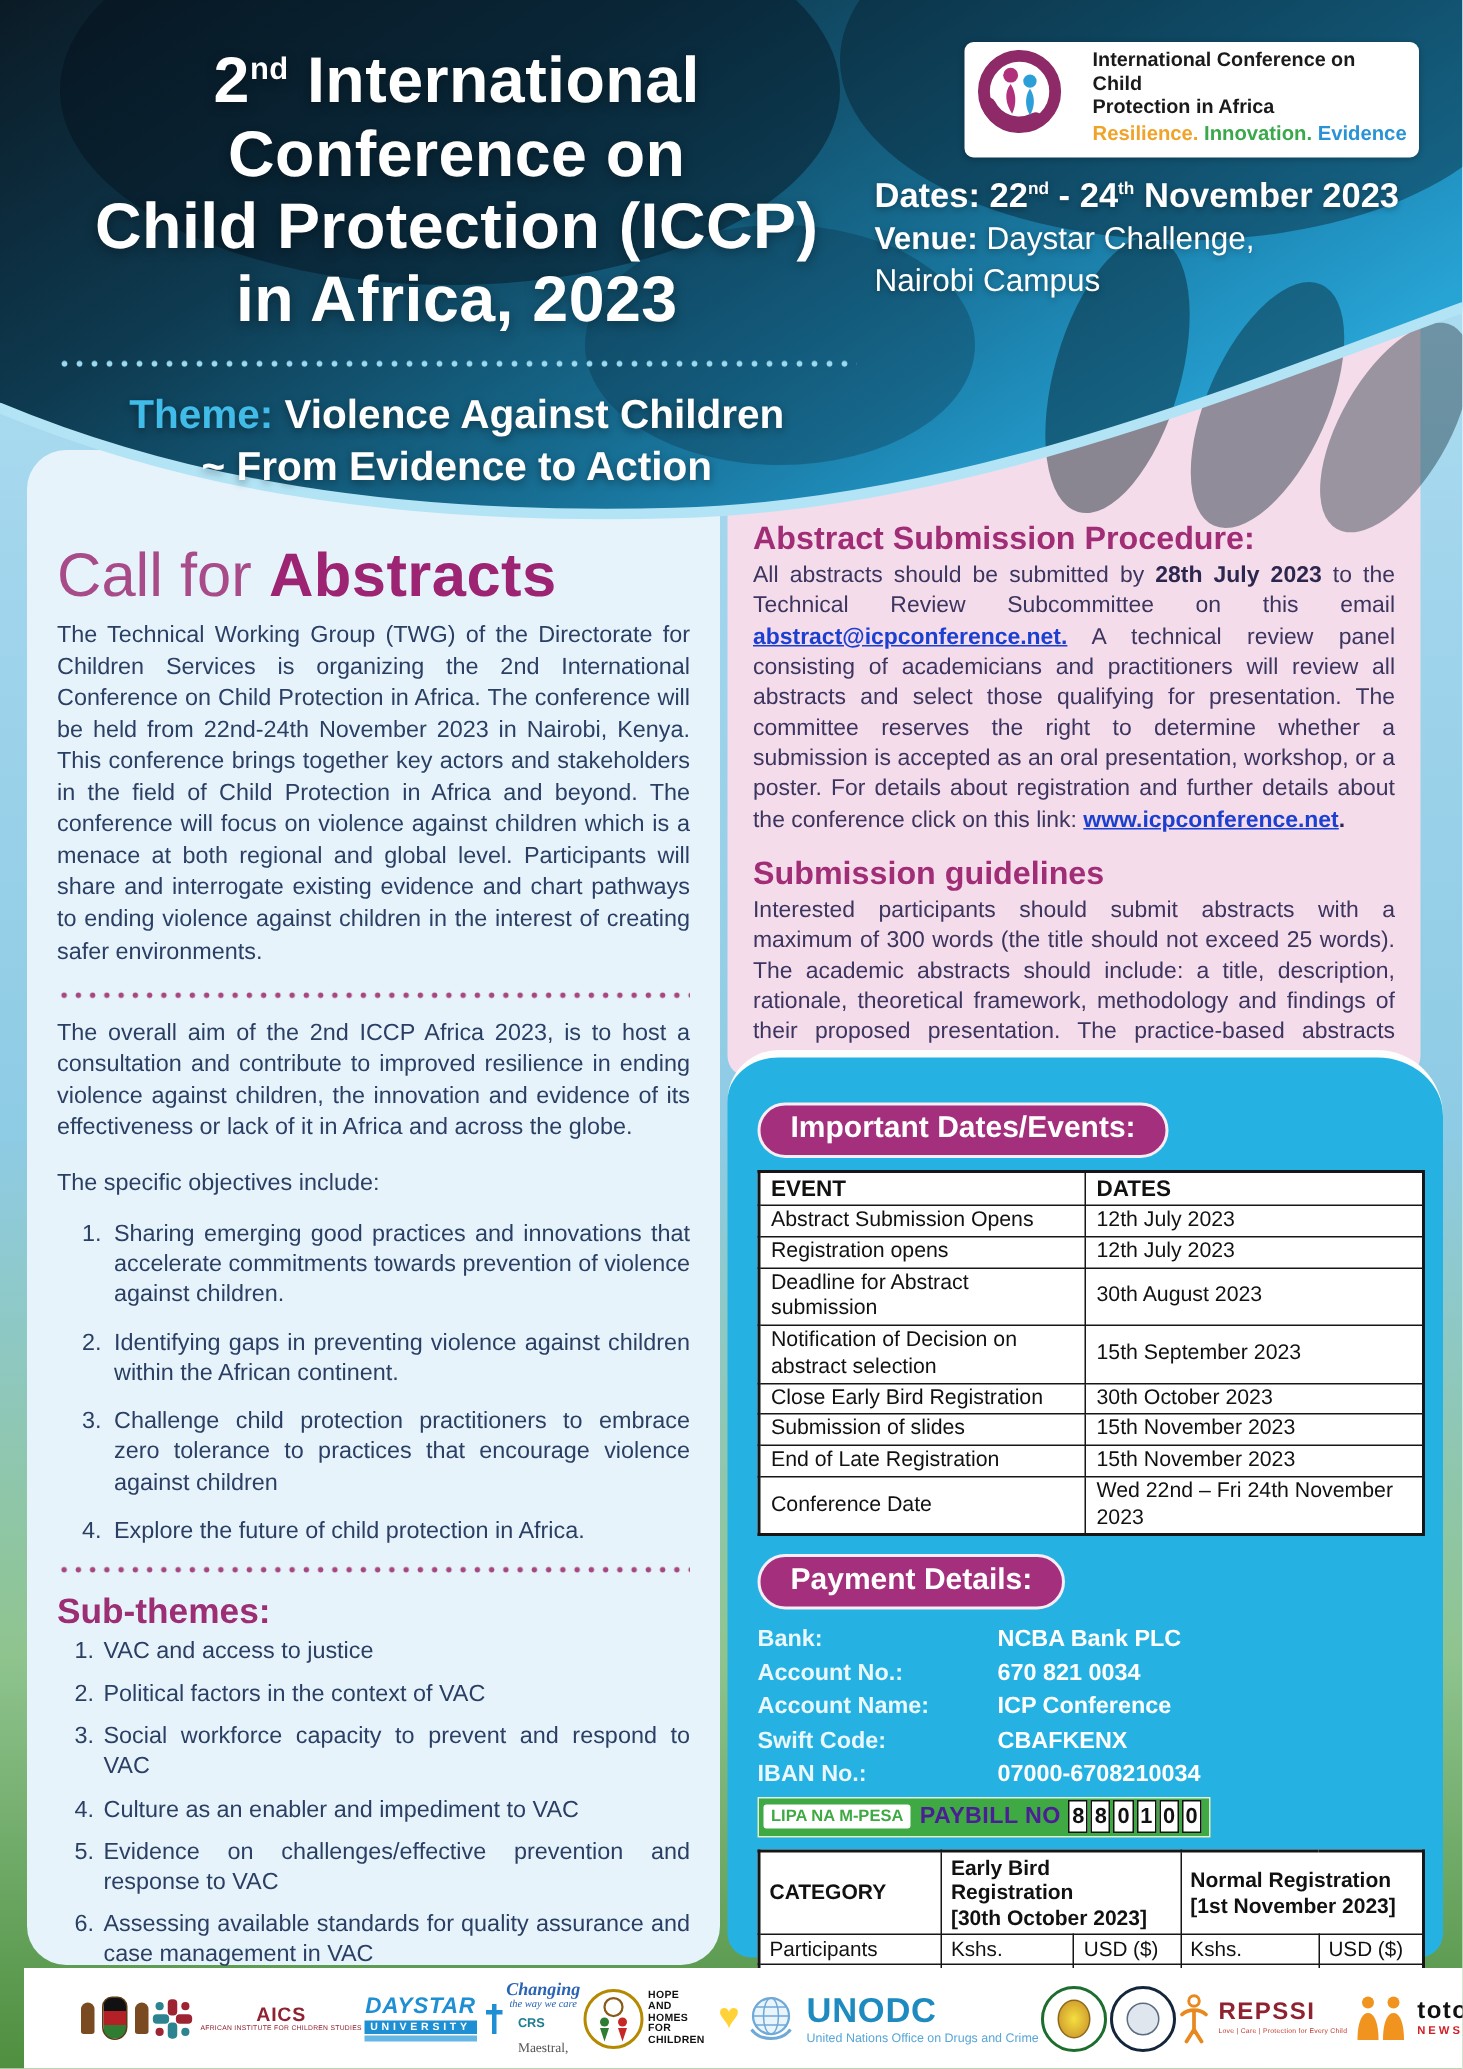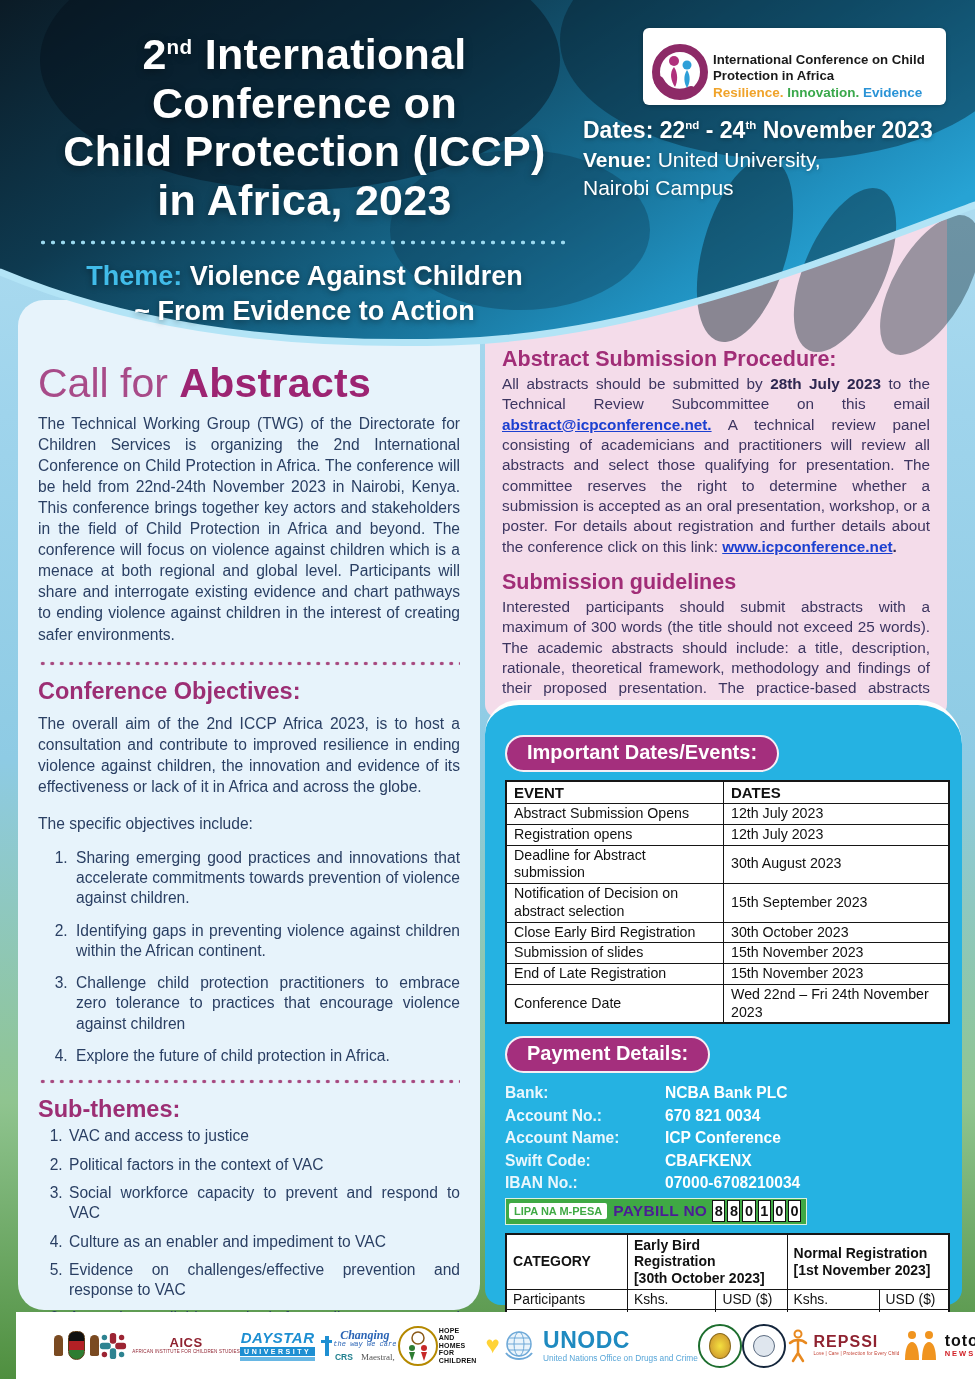--- a/index.html
+++ b/index.html
@@ -18,21 +18,21 @@
   .title-wrap{position:absolute;left:32px;top:30px;width:545px;text-align:center;color:#fff;}
   .title-line{font-size:43px;font-weight:800;line-height:1.13;letter-spacing:.3px;text-shadow:0 2px 8px rgba(0,0,0,.35);}
   .title-line sup{font-size:.48em;vertical-align:super;}
   .hdr-dots{height:7px;margin:15px 6px 0;
     background-image:radial-gradient(circle,#9bd9ef 1.7px,transparent 2.2px);
     background-size:10px 7px;background-repeat:repeat-x;background-position:left center;}
   .theme-wrap{margin-top:13px;font-size:27px;font-weight:800;color:#fff;line-height:1.3;text-shadow:0 2px 6px rgba(0,0,0,.4);}
   .theme-label{color:#41bce9;}
   .logo-box{
     position:absolute;left:643px;top:28px;width:303px;height:77px;background:#fff;border-radius:6px;
-    display:flex;align-items:flex-end;gap:4px;padding:4px 8px;box-sizing:border-box;box-shadow:0 1px 4px rgba(0,0,0,.25);
+    display:flex;align-items:flex-start;gap:20px;padding:4px 8px;box-sizing:border-box;box-shadow:0 1px 4px rgba(0,0,0,.25);
   }
   .logo-text{display:flex;flex-direction:column;line-height:1.18;}
   .logo-org{font-size:13.2px;font-weight:700;color:#1a1a1a;}
   .logo-tag{font-size:13.5px;font-weight:700;margin-top:2px;}
   .tag-res{color:#f0a32a;} .tag-inn{color:#3aa84b;} .tag-evi{color:#2a93d6;}
   .dates-block{position:absolute;left:583px;top:116px;width:380px;color:#fff;text-shadow:0 1px 4px rgba(0,0,0,.35);}
   .dates-line{font-size:23px;font-weight:800;line-height:1.3;}
   .dates-line sup{font-size:.5em;}
   .venue-line{font-size:21px;font-weight:500;line-height:1.32;}
   .venue-line .vlabel{font-weight:800;}
@@ -99,22 +99,22 @@
   .kenya-lion{width:9px;height:21px;background:#7a4a21;border-radius:5px 5px 2px 2px;}
   .aics-label{font-size:13px;font-weight:800;color:#8f2230;letter-spacing:.5px;}
   .aics-cap{font-size:4.5px;color:#8f2230;letter-spacing:.2px;}
   .day-name{font-size:15px;font-weight:800;font-style:italic;color:#1e8fd2;letter-spacing:.5px;}
   .day-uni{background:#1e8fd2;color:#fff;font-size:7px;font-weight:700;letter-spacing:2.5px;padding:1px 4px;margin-top:1px;}
   .day-strip{width:100%;height:4px;background:#67b7e4;margin-top:1px;}
   .day-cross{position:relative;width:13px;height:20px;flex:none;}
   .day-cross::before{content:"";position:absolute;left:5px;top:0;width:3.5px;height:20px;background:#1e8fd2;}
   .day-cross::after{content:"";position:absolute;left:1px;top:4px;width:11px;height:3.5px;background:#1e8fd2;}
   .chg-l1{font-size:12px;font-weight:700;font-style:italic;color:#2a64b5;font-family:"Liberation Serif",serif;}
-  .chg-l2{font-size:7px;font-style:italic;color:#2a64b5;font-family:Liberation Mono, monospace;}
-  .chg-row{display:flex;gap:8px;align-items:baseline;margin-top:4px;}
+  .chg-l2{font-size:7px;font-style:italic;color:#2a64b5;font-family:Liberation Serif, serif;}
+  .chg-row{display:flex;gap:8px;align-items:baseline;margin-top:4px;flex-direction:column;}
   .chg-crs{font-size:8.5px;font-weight:800;color:#1f7f8e;}
   .chg-mae{font-size:9px;color:#555;font-family:"Liberation Serif",serif;}
   .hope-txt{font-size:7px;font-weight:800;color:#111;white-space:pre-line;line-height:1.08;letter-spacing:.2px;}
   .hope-heart{font-size:24px;color:#ffd337;margin-left:4px;}
   .unodc-name{font-size:23px;font-weight:800;color:#1f8ac0;letter-spacing:.5px;line-height:1;}
   .unodc-cap{font-size:8.3px;color:#58a6d8;margin-top:2px;}
   .seal{border-radius:50%;background:#fff;flex:none;display:flex;align-items:center;justify-content:center;}
   .seal-green{width:40px;height:40px;border:2.5px solid #1d6e2e;}
   .seal-green .inner{width:20px;height:24px;border-radius:50%;background:radial-gradient(#f4e03f,#c88a2a);border:1px solid #8a6a1a;}
   .seal-dark{width:40px;height:40px;border:2.5px solid #14263c;}
@@ -173,30 +173,29 @@
     </svg>
     <div class="logo-text">
       <span class="logo-org">International Conference on Child</span>
       <span class="logo-org">Protection in Africa</span>
       <span class="logo-tag"><span class="tag-res">Resilience.</span> <span class="tag-inn">Innovation.</span> <span class="tag-evi">Evidence</span></span>
     </div>
   </div>
 
   <div class="dates-block">
     <div class="dates-line"><span>Dates: </span><span>22</span><sup>nd</sup><span> - 24</span><sup>th</sup><span> November 2023</span></div>
-    <div class="venue-line"><span class="vlabel">Venue: </span><span>United University,</span></div>
+    <div class="venue-line"><span class="vlabel">Venue: </span><span>Daystar Challenge,</span></div>
     <div class="venue-line">Nairobi Campus</div>
   </div>
 </div>
 
 <div class="panel-left">
   <h1 class="cfa"><span class="cf">Call for </span><span class="ab">Abstracts</span></h1>
   <p class="lbody">The Technical Working Group (TWG) of the Directorate for Children Services is organizing the 2nd International Conference on Child Protection in Africa. The conference will be held from 22nd-24th November 2023 in Nairobi, Kenya. This conference brings together key actors and stakeholders in the field of Child Protection in Africa and beyond. The conference will focus on violence against children which is a menace at both regional and global level. Participants will share and interrogate existing evidence and chart pathways to ending violence against children in the interest of creating safer environments.</p>
   <div class="dotsep"></div>
-  <h2 class="left-h">Conference Objectives:</h2>
   <p class="lbody">The overall aim of the 2nd ICCP Africa 2023, is to host a consultation and contribute to improved resilience in ending violence against children, the innovation and evidence of its effectiveness or lack of it in Africa and across the globe.</p>
   <p class="lbody" style="margin-top:16px;">The specific objectives include:</p>
   <ol class="objlist">
     <li>Sharing emerging good practices and innovations that accelerate commitments towards prevention of violence against children.</li>
     <li>Identifying gaps in preventing violence against children within the African continent.</li>
     <li>Challenge child protection practitioners to embrace zero tolerance to practices that encourage violence against children</li>
     <li>Explore the future of child protection in Africa.</li>
   </ol>
   <div class="dotsep" style="margin-top:6px;"></div>
   <h2 class="left-h" style="margin-bottom:1px;">Sub-themes:</h2>

